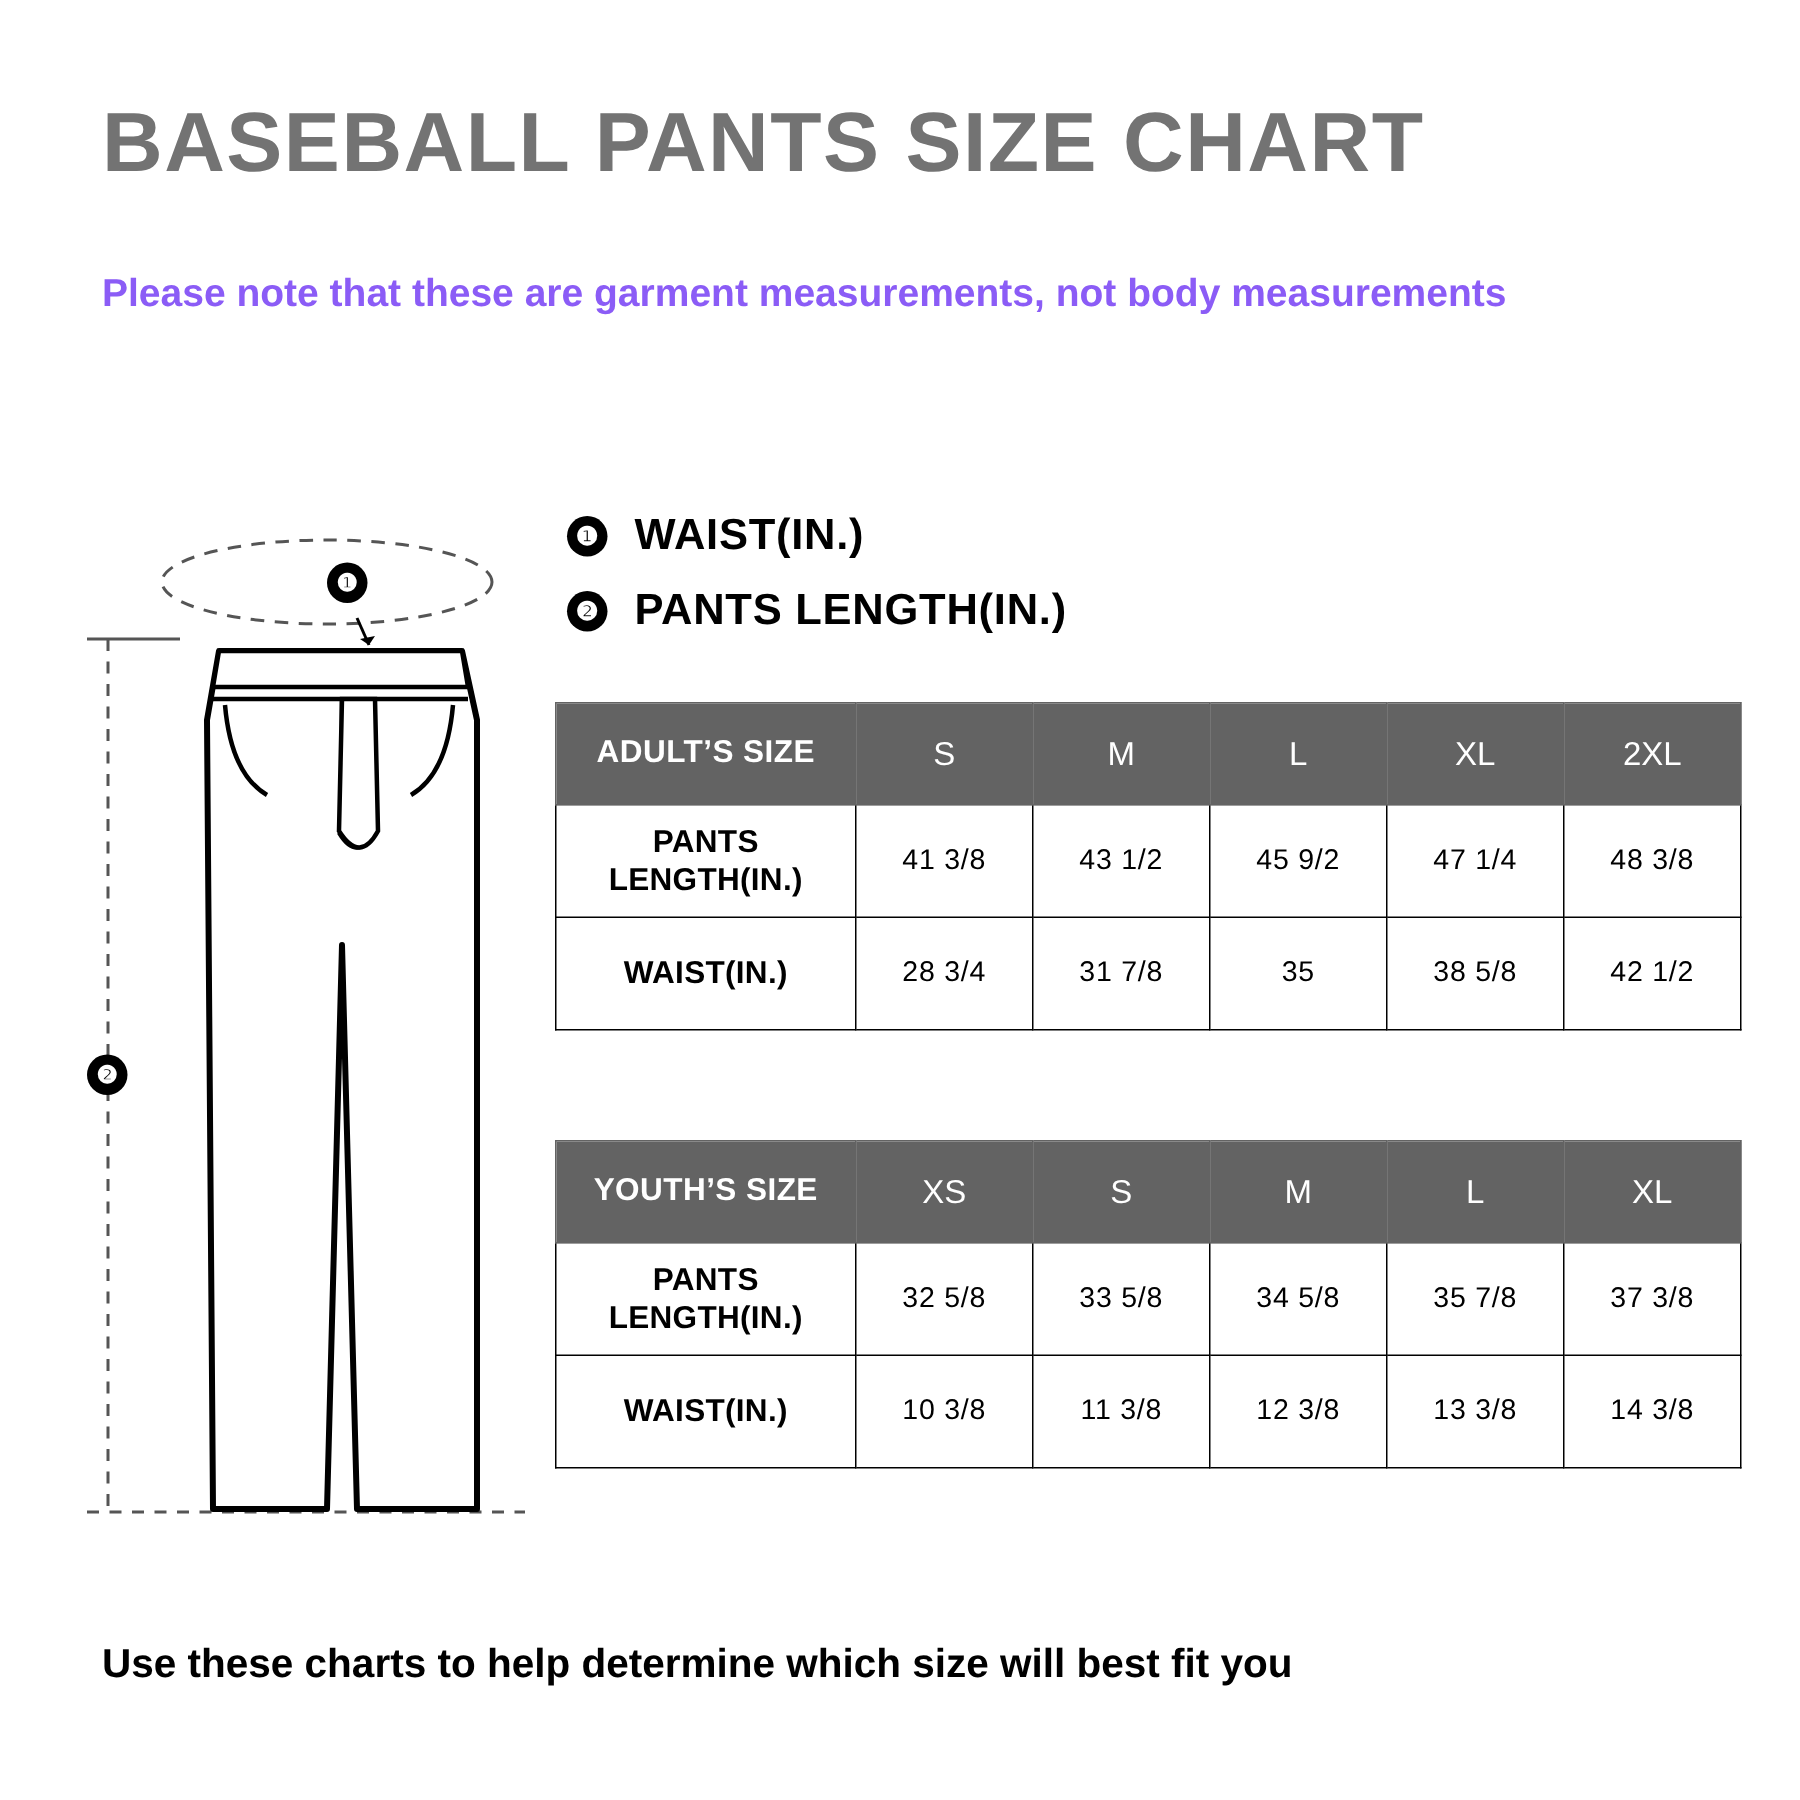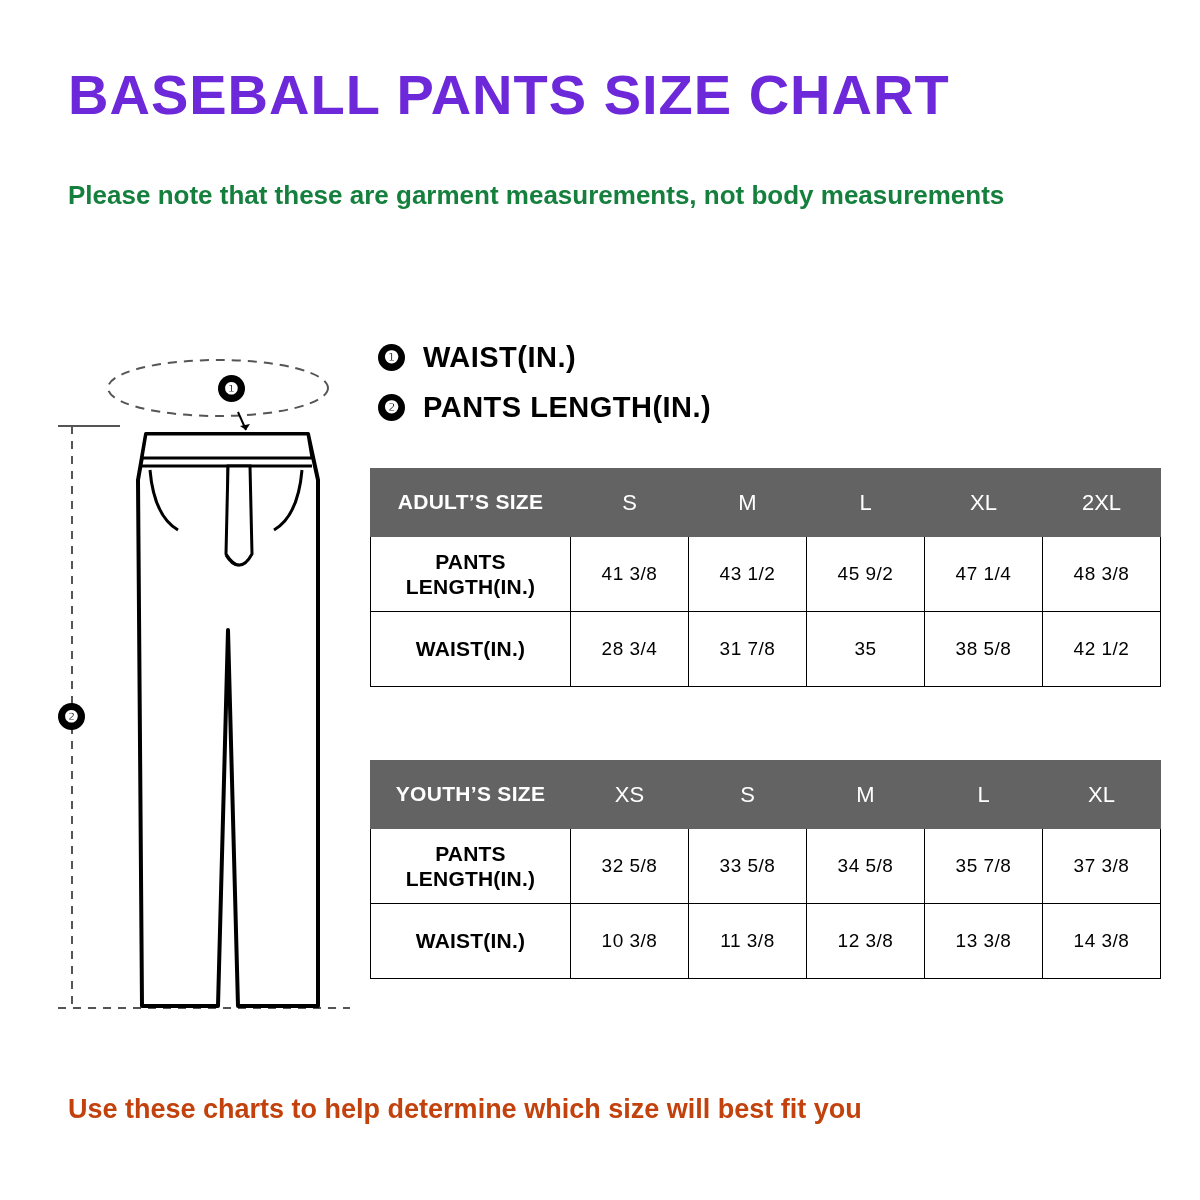--- a/index.html
+++ b/index.html
@@ -16,41 +16,41 @@
     height: 1200px;
     overflow: hidden;
   }
   .title {
     position: absolute;
     left: 68px;
     top: 62px;
     font-size: 56px;
     font-weight: bold;
     letter-spacing: 1px;
-    color: #6d28d9;
+    color: #737373;
     white-space: nowrap;
   }
   .note {
     position: absolute;
     left: 68px;
     top: 178px;
     width: 960px;
     font-size: 26px;
     font-weight: bold;
     line-height: 1.32;
-    color: #15803d;
+    color: #8b5cf6;
   }
   .footer-note {
     position: absolute;
     left: 68px;
     top: 1092px;
     width: 1070px;
     font-size: 27px;
     font-weight: bold;
-    color: #c2410c;
+    color: #000000;
     line-height: 1.3;
   }
 
   
   .legend {
     position: absolute;
     left: 378px;
     top: 335px;
   }
   .legend-row {

